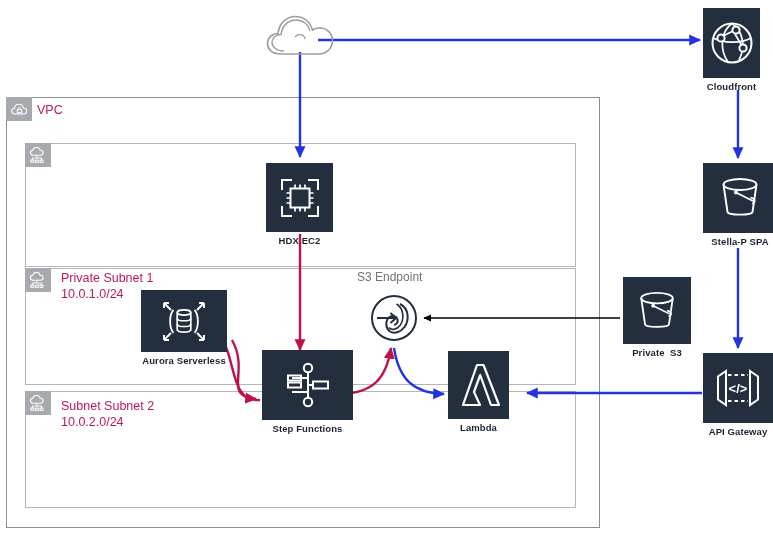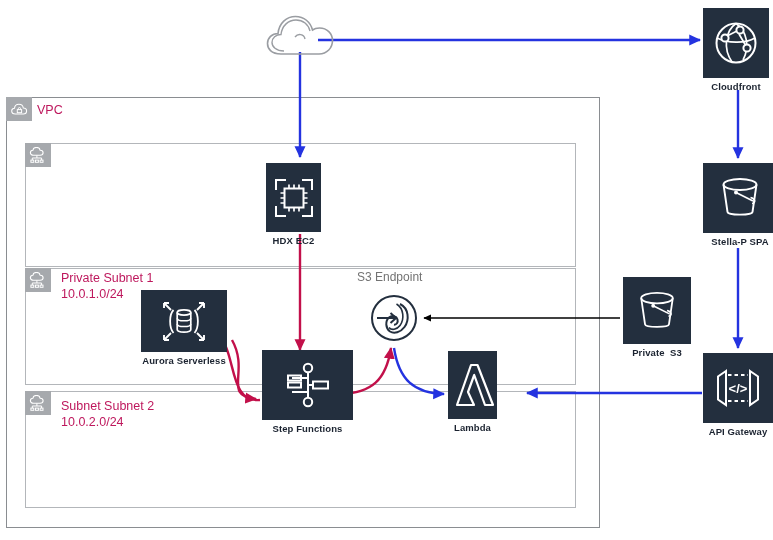--- a/index.html
+++ b/index.html
@@ -185,21 +185,21 @@
                  C14 10 21.5 3.5 30.5 3.5 C39 3.5 45.5 9 47.5 17
                  C49.5 15.5 52 15 54.5 15 C62 15 67.5 20.5 67.5 27.5
                  C67.5 35 62 41 54 41 Z" fill="none" stroke="#9a9da2" stroke-width="1.6"></path>
         <path d="M19 38 C11 38 7 33.5 7 29.5 C7 25 11 21.5 16 21.5
                  C17 12.5 23.5 7 31 7 C38 7 43.5 11.5 45 18" fill="none" stroke="#9a9da2" stroke-width="1.4"></path>
         <path d="M30 24 C33 20 39 21 40 26" fill="none" stroke="#9a9da2" stroke-width="1.4"></path>
       </svg>
     </div>
   </div>
 
-  <div class="node" style="left:703px; top:8px; width:66px;">
+  <div class="node" style="left:703px; top:8px; width:57px;">
     <div class="node-icon" style="height:70px;">
       <svg width="48" height="48" viewBox="0 0 48 48">
         <circle cx="24" cy="24" r="19.5" fill="none" stroke="#ffffff" stroke-width="2"></circle>
         <path d="M24 4.5 C13 12 11 30 20 43" fill="none" stroke="#ffffff" stroke-width="1.7"></path>
         <path d="M24 4.5 C35 12 38 28 31 41" fill="none" stroke="#ffffff" stroke-width="1.7"></path>
         <path d="M5 19 C15 24 33 25 43 19" fill="none" stroke="#ffffff" stroke-width="1.7"></path>
         <path d="M15 17 L25 12 M27 15 L34 27" fill="none" stroke="#ffffff" stroke-width="1.7"></path>
         <circle cx="28" cy="11" r="3.6" fill="#232f3e" stroke="#ffffff" stroke-width="2"></circle>
         <circle cx="13" cy="19" r="3.6" fill="#232f3e" stroke="#ffffff" stroke-width="2"></circle>
         <circle cx="35" cy="29" r="3.6" fill="#232f3e" stroke="#ffffff" stroke-width="2"></circle>
@@ -239,21 +239,21 @@
         <ellipse cx="24" cy="9.5" rx="16.5" ry="5.5" fill="none" stroke="#ffffff" stroke-width="1.9"></ellipse>
         <path d="M7.5 9.5 L11.5 37 C12 40.5 36 40.5 36.5 37 L40.5 9.5" fill="none" stroke="#ffffff" stroke-width="1.9"></path>
         <path d="M20 17.5 L37 26" fill="none" stroke="#ffffff" stroke-width="1.7"></path>
         <circle cx="20" cy="17.5" r="2" fill="#ffffff"></circle>
         <path d="M34.5 22.5 C39.5 23.5 40 28 36 28.5" fill="none" stroke="#ffffff" stroke-width="1.7"></path>
       </svg>
     </div>
     <div class="node-label">Private  S3</div>
   </div>
 
-  <div class="node" style="left:266px; top:163px; width:55px;">
+  <div class="node" style="left:266px; top:163px; width:67px;">
     <div class="node-icon" style="height:69px;">
       <svg width="48" height="48" viewBox="0 0 48 48">
         <path d="M32 6 L42 6 L42 16" fill="none" stroke="#ffffff" stroke-width="2"></path>
         <path d="M42 32 L42 42 L32 42" fill="none" stroke="#ffffff" stroke-width="2"></path>
         <path d="M16 42 L6 42 L6 32" fill="none" stroke="#ffffff" stroke-width="2"></path>
         <path d="M6 16 L6 6 L16 6" fill="none" stroke="#ffffff" stroke-width="2"></path>
         <rect x="14.5" y="14.5" width="19" height="19" fill="none" stroke="#ffffff" stroke-width="2"></rect>
         <g stroke="#ffffff" stroke-width="1.7">
           <path d="M19 14.5 L19 10.5 M24 14.5 L24 10.5 M29 14.5 L29 10.5"></path>
           <path d="M19 33.5 L19 37.5 M24 33.5 L24 37.5 M29 33.5 L29 37.5"></path>
@@ -294,21 +294,21 @@
         <path d="M25 17 L9 17 M25 31 L9 31" fill="none" stroke="#ffffff" stroke-width="2"></path>
         <rect x="5" y="14.5" width="13" height="5" fill="none" stroke="#ffffff" stroke-width="2"></rect>
         <rect x="5" y="21.5" width="13" height="5" fill="none" stroke="#ffffff" stroke-width="2"></rect>
         <path d="M25 24 L30 24" fill="none" stroke="#ffffff" stroke-width="2"></path>
         <rect x="30" y="20.5" width="15" height="7" fill="none" stroke="#ffffff" stroke-width="2"></rect>
       </svg>
     </div>
     <div class="node-label">Step Functions</div>
   </div>
 
-  <div class="node" style="left:448px; top:351px; width:49px;">
+  <div class="node" style="left:448px; top:351px; width:61px;">
     <div class="node-icon" style="height:68px;">
       <svg width="48" height="50" viewBox="0 0 48 50">
         <path d="M8 45 L22 5 L28.5 5 L44 45 L36 45 L25.2 15 L19 32 L25 45 Z" fill="none" stroke="#ffffff" stroke-width="2.2" stroke-linejoin="round"></path>
       </svg>
     </div>
     <div class="node-label">Lambda</div>
   </div>
 
   <div class="plain-label" style="left:357px; top:270px;">S3 Endpoint</div>
   <div class="node plain-node" style="left:368px; top:292px; width:52px;">

